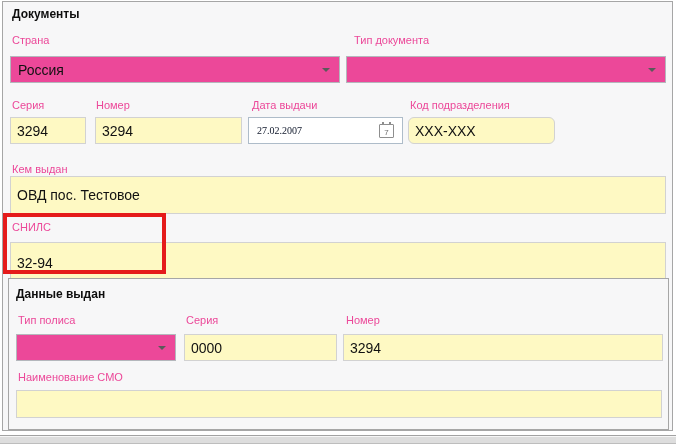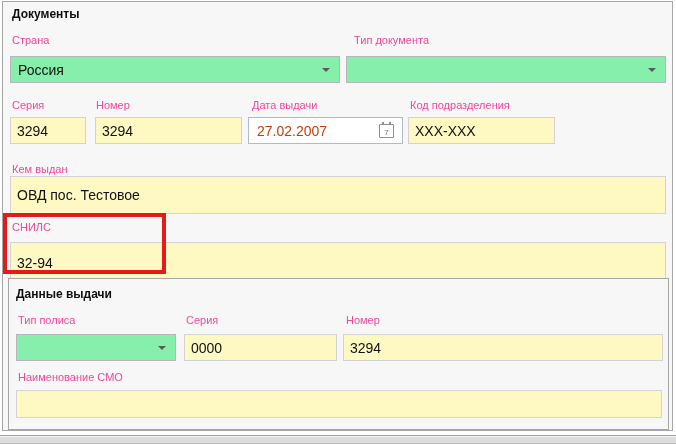--- a/index.html
+++ b/index.html
@@ -13,36 +13,36 @@
   }
   .abs{position:absolute;box-sizing:border-box;}
   .title{font-size:12px;font-weight:bold;color:#0d0d0d;white-space:nowrap;}
   .lbl{font-size:11px;color:#ec4899;white-space:nowrap;line-height:15px;}
   .tbox{
     position:absolute;box-sizing:border-box;background:#fef9c3;border:1px solid #d2d2d2;
     font-family:"Liberation Sans",sans-serif;font-size:14px;color:#111;
     padding:2px 6px;outline:none;border-radius:0;
   }
   .combo{
-    position:absolute;box-sizing:border-box;background:#86efac;border:1px solid #b4b7bc;
+    position:absolute;box-sizing:border-box;background:#ec4899;border:1px solid #b4b7bc;
     display:flex;align-items:center;justify-content:space-between;
     padding:0 9px 0 7px;cursor:default;
   }
   .combo-value{font-size:14px;color:#111;white-space:nowrap;overflow:hidden;}
   .arrow{
     width:0;height:0;border-left:4px solid transparent;border-right:4px solid transparent;
     border-top:4.5px solid #5a5a5a;flex:0 0 auto;
   }
   .date-field{
     position:absolute;box-sizing:border-box;background:#fff;border:1px solid #aebcc9;
     display:flex;align-items:center;
   }
   .date-field input{
     border:none;background:transparent;outline:none;flex:1 1 auto;min-width:0;
-    font-family:Liberation Sans, sans-serif;font-size:14px;color:#c2410c;padding:2px 4px 2px 8px;
+    font-family:Liberation Serif, serif;font-size:10px;color:#0f172a;padding:2px 4px 2px 8px;
   }
   .cal-icon{
     position:relative;flex:0 0 auto;width:13px;height:12px;margin-right:8px;margin-top:1px;
     border:1px solid #8e8e8e;border-radius:1px;background:#fff;
     display:flex;align-items:flex-end;justify-content:center;
   }
   .cal-icon::before,.cal-icon::after{
     content:"";position:absolute;top:-3px;width:2px;height:3px;background:#8e8e8e;
   }
   .cal-icon::before{left:2px;} .cal-icon::after{right:2px;}
@@ -89,32 +89,32 @@
 
   <div class="abs lbl" style="left:252px;top:98px;">Дата выдачи</div>
   <div class="date-field" style="left:248px;top:117px;width:155px;height:27px;">
     <input value="27.02.2007" style="">
     <span class="cal-icon">
       <span class="cal-day">7</span>
     </span>
   </div>
 
   <div class="abs lbl" style="left:410px;top:98px;">Код подразделения</div>
-  <input class="tbox" style="left: 408px; top: 117px; width: 147px; height: 27px;" value="XXX-XXX">
+  <input class="tbox" style="left: 408px; top: 117px; width: 147px; height: 27px; border-radius: 6px;" value="XXX-XXX">
 
   <div class="abs lbl" style="left:12px;top:162px;">Кем выдан</div>
   <input class="tbox" style="left: 10px; top: 176px; width: 656px; height: 38px;" value="ОВД пос. Тестовое">
 
   <div class="abs lbl" style="left:12px;top:220px;">СНИЛС</div>
   <input class="tbox" style="left: 10px; top: 242px; width: 656px; height: 41px;" value="32-94">
 
   <div class="hl-box" style="border-color: rgb(229, 27, 27);"></div>
 
   <div class="section"></div>
-  <div class="abs title" style="left:16px;top:287px;">Данные выдачи</div>
+  <div class="abs title" style="left:16px;top:287px;">Данные выдан</div>
 
   <div class="abs lbl" style="left:18px;top:313px;">Тип полиса</div>
   <div class="combo" style="left:16px;top:334px;width:160px;height:27px;">
     <span class="combo-value"></span>
     <span class="arrow"></span>
   </div>
 
   <div class="abs lbl" style="left:186px;top:313px;">Серия</div>
   <input class="tbox" style="left: 184px; top: 334px; width: 153px; height: 27px;" value="0000">
 

